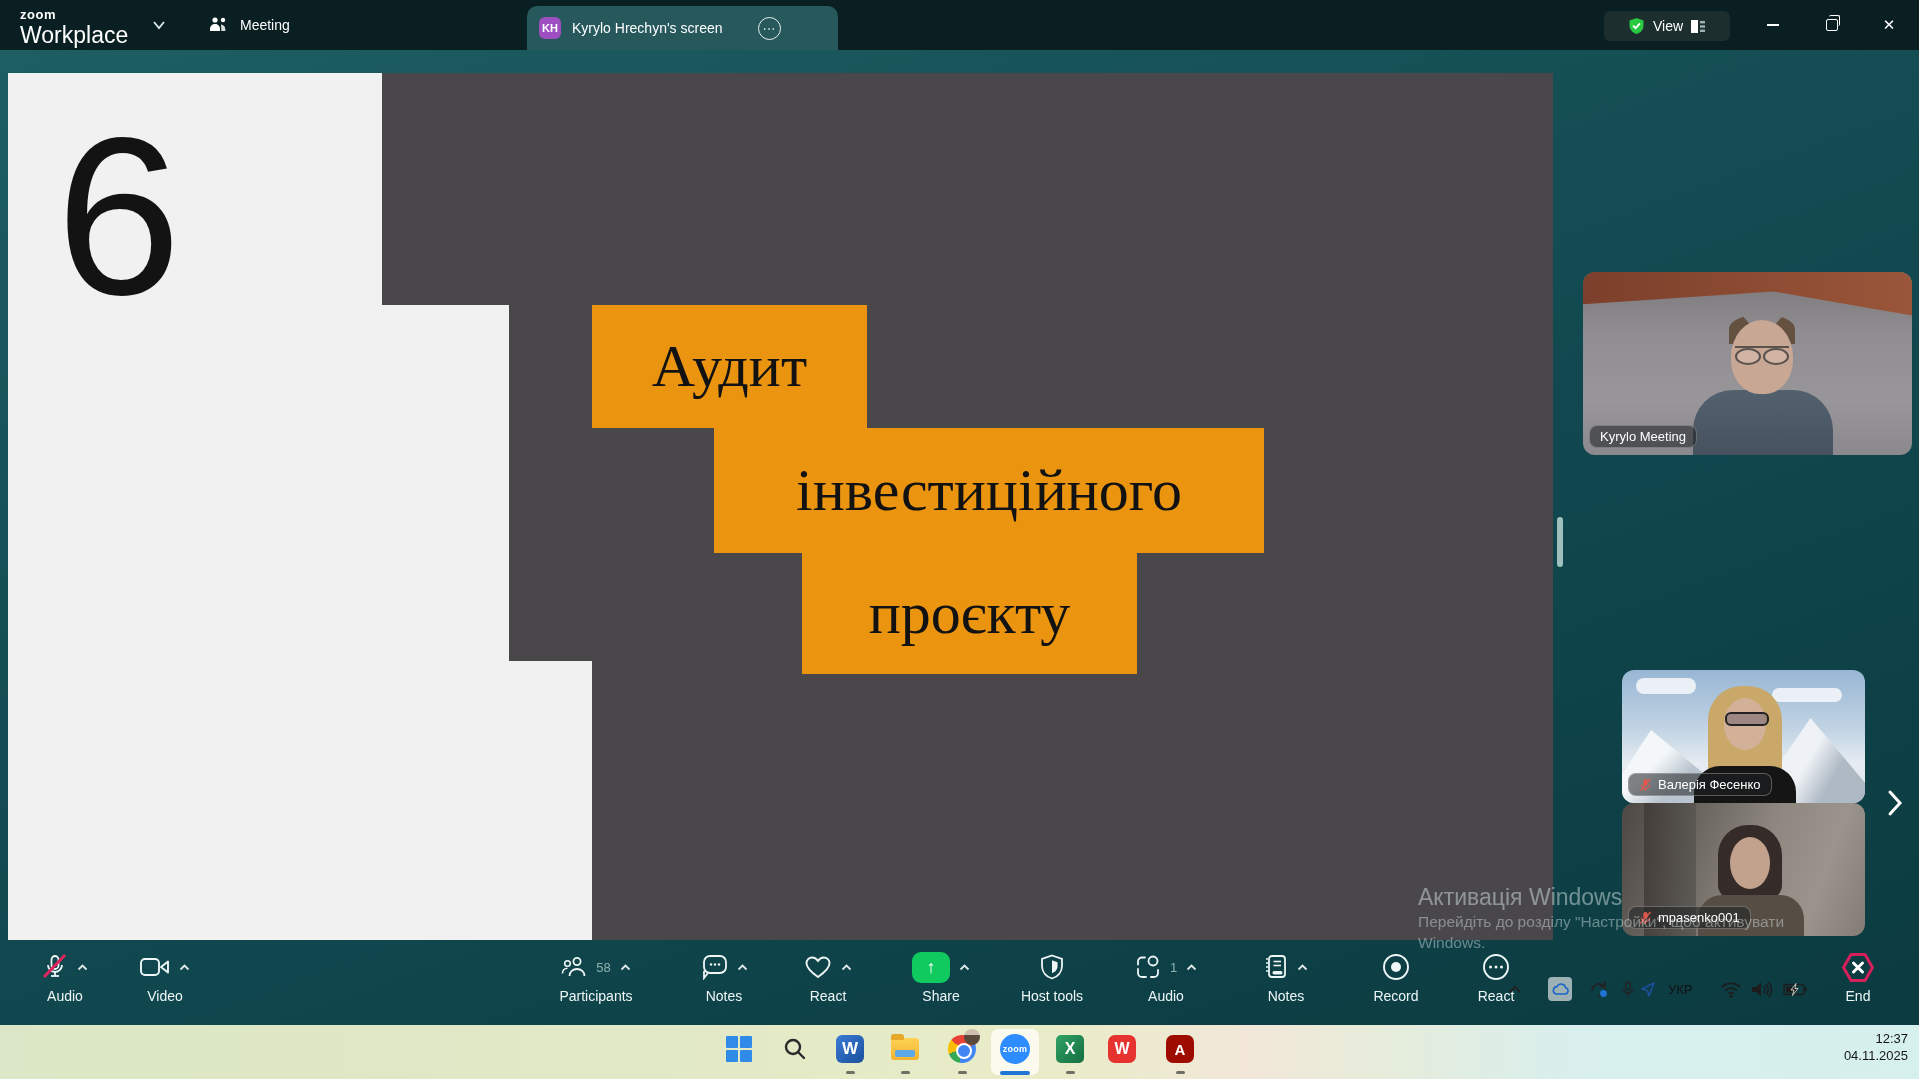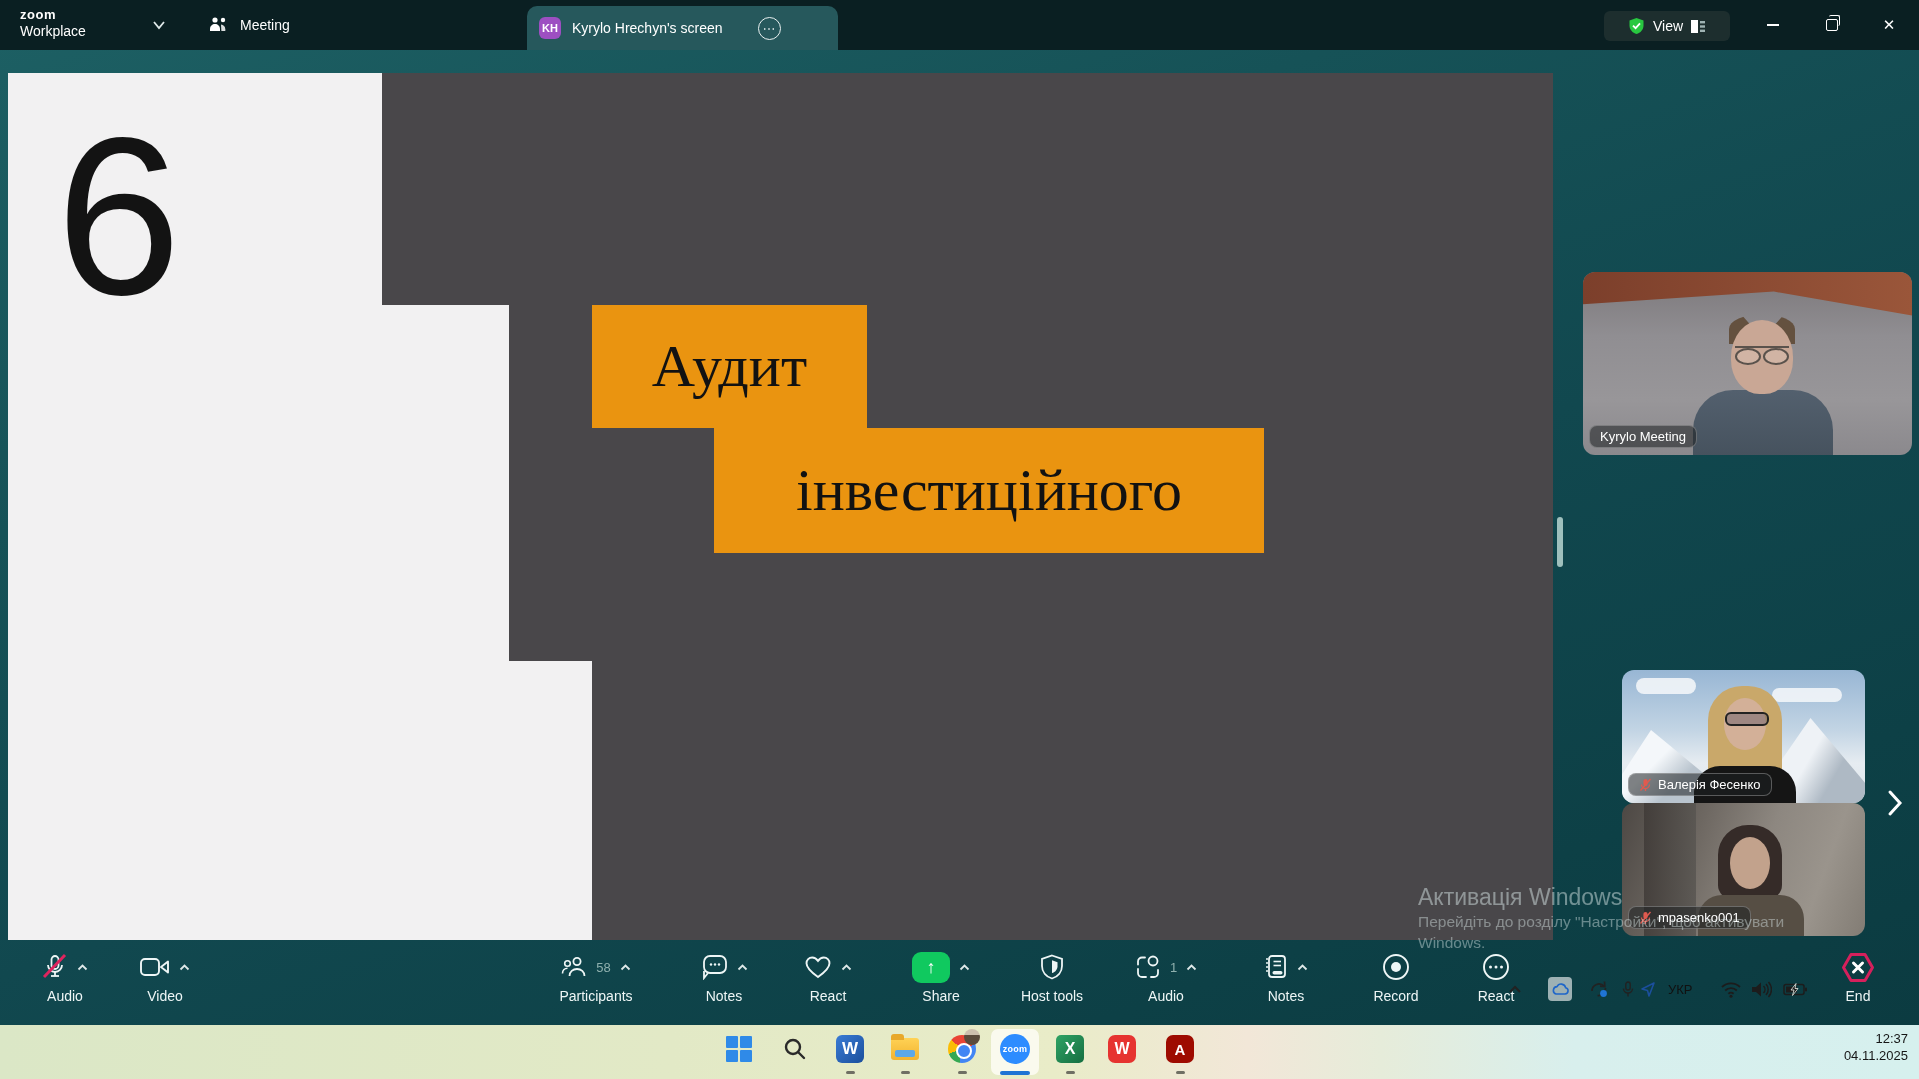--- a/index.html
+++ b/index.html
@@ -6,21 +6,21 @@
   body{
     width:1919px;height:1079px;position:relative;overflow:hidden;
     font-family:"Liberation Sans",sans-serif;
     background:linear-gradient(160deg,#1d6064 0%,#165257 30%,#11484f 55%,#0d4046 80%,#0b3a40 100%);
   }
   .abs{position:absolute}
   
   .topbar{left:0;top:0;width:1919px;height:50px;background:#0a1f22;z-index:30}
   .brand{left:20px;top:8px;color:#fff;line-height:1}
   .brand .z1{font-size:13px;font-weight:bold;letter-spacing:.5px}
-  .brand .z2{font-size:14px;margin-top:3px}
+  .brand .z2{font-size:23px;margin-top:3px}
   .chev-down{left:152px;top:20px;width:14px;height:10px}
   .meeting-tab{left:208px;top:10px;height:30px;display:flex;align-items:center;gap:10px;color:#fff;font-size:14px}
   .share-tab{left:527px;top:6px;width:311px;height:44px;background:#26585c;border-radius:10px 10px 0 0;display:flex;align-items:center;gap:11px;padding-left:12px;box-sizing:border-box;color:#fff;font-size:14px}
   .kh-badge{width:22px;height:22px;border-radius:6px;background:#9d4fc2;color:#fff;font-size:11px;font-weight:bold;display:flex;align-items:center;justify-content:center}
   .tab-more{width:21px;height:21px;border:1.5px solid #e9f1f1;border-radius:50%;color:#e9f1f1;display:flex;align-items:center;justify-content:center;font-size:13px;line-height:1;margin-left:24px}
   .view-pill{left:1604px;top:11px;width:126px;height:30px;background:#1d2e2e;border-radius:6px;display:flex;align-items:center;justify-content:center;gap:8px;color:#fff;font-size:14px}
   .win-btn{top:14px;width:22px;height:22px;display:flex;align-items:center;justify-content:center;color:#fff}
   .min-bar{width:12px;height:2px;background:#fff}
   .restore-sq{width:10px;height:10px;border:1.5px solid #fff;border-radius:2px;position:relative}
   .restore-sq:before{content:"";position:absolute;left:2px;top:-5px;width:10px;height:10px;border:1.5px solid #fff;border-left:none;border-bottom:none;border-radius:2px}
@@ -162,20 +162,23 @@
   <div class="abs wstep stepA"></div>
   <div class="abs wstep stepB"></div>
   <div class="abs wstep stepC"></div>
   <div class="abs slide-num">6</div>
   <div class="abs tbox tbox2">
       <span>інвестиційного</span>
     </div>
   <div class="abs tbox tbox1">
       <span>Аудит</span>
     </div>
+  <div class="abs tbox tbox3">
+      <span>проєкту</span>
+    </div>
 </div>
 
 <div class="abs scroll-handle"></div>
 
 <div class="abs tile tile-k">
   <div class="abs k-wall"></div>
   <div class="abs k-ceiling"></div>
   <div class="abs k-body"></div>
   <div class="abs k-hair"></div>
   <div class="abs k-head"></div>

